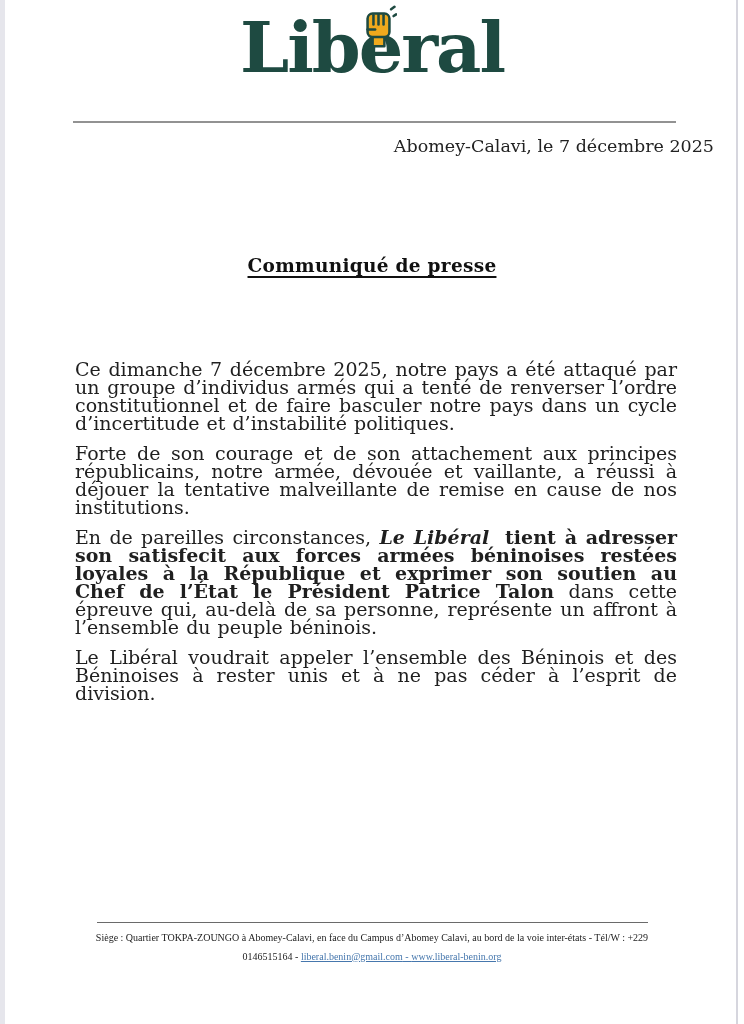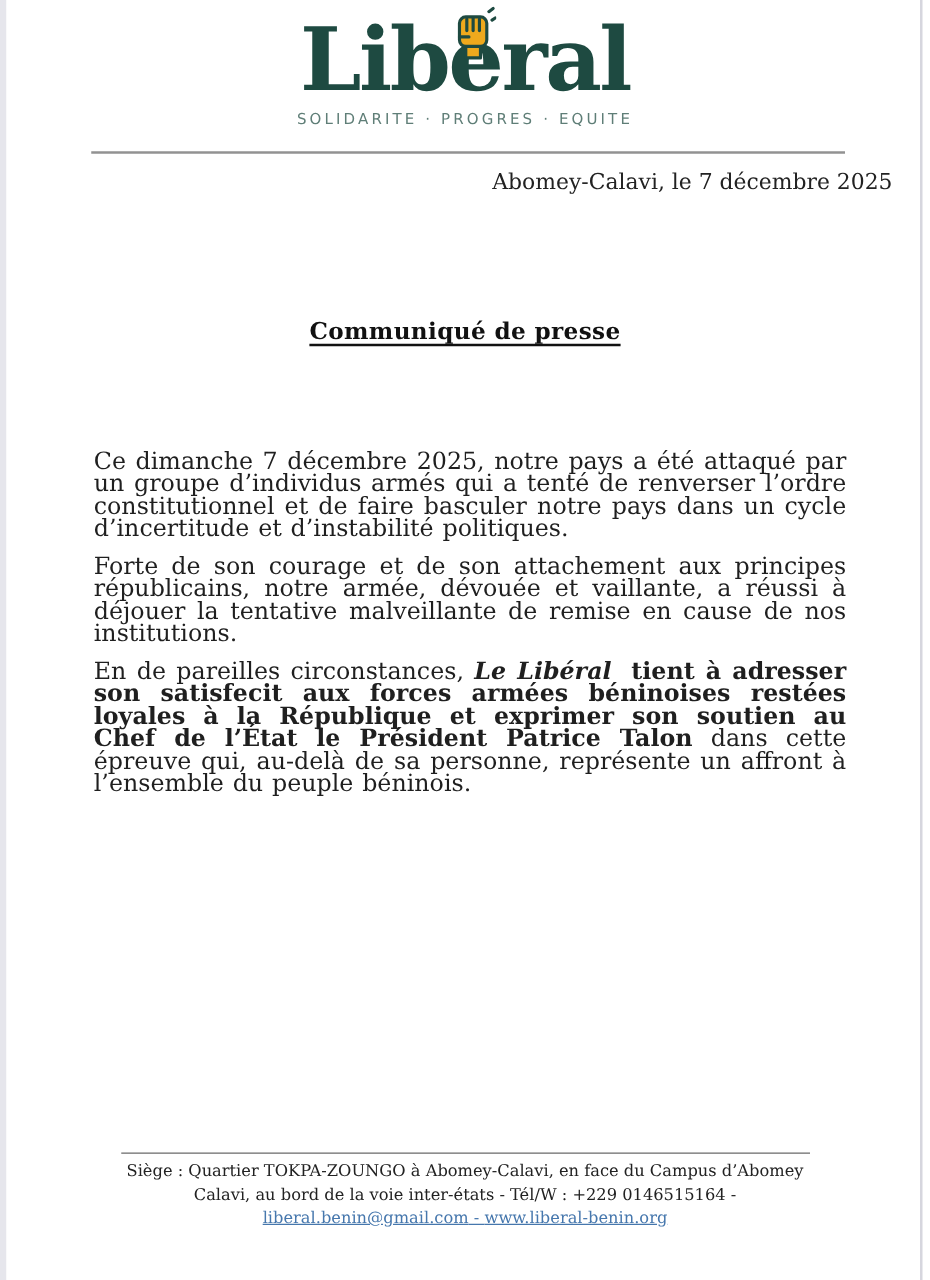--- a/index.html
+++ b/index.html
@@ -100,23 +100,24 @@
   
   .footer-rule {
     position: absolute;
     top: 922px; left: 97px; width: 551px; height: 0;
     border-top: 1.5px solid #6a6a6a;
   }
   .footer-text {
     position: absolute;
     top: 929px; left: 82px; width: 580px;
     text-align: center;
-    font-size: 13px;
+    font-size: 10px;
     line-height: 18.5px;
     color: #222;
+    font-family: Liberation Serif, serif;
   }
   .footer-link {
     color: #4677ad;
     text-decoration: underline;
     cursor: pointer;
   }
   .footer-link-sep {
     color: #4677ad;
     text-decoration: underline;
   }
@@ -133,34 +134,34 @@
           <g stroke="#1e4a41" stroke-width="3" fill="#efa91d" stroke-linejoin="round" stroke-linecap="round">
             <rect x="15" y="37" width="14" height="12"></rect>
             <rect x="9" y="10" width="26" height="28" rx="6"></rect>
             <line x1="16" y1="12" x2="16" y2="23"></line>
             <line x1="22" y1="11" x2="22" y2="23"></line>
             <line x1="28" y1="12" x2="28" y2="23"></line>
             <path d="M9 29 h9" fill="none"></path>
             <path d="M37 5 l4 -3 M40 13 l3 -2" fill="none"></path>
           </g>
         </svg></span><span>ral</span></div>
-    <div class="logo-tagline">SOLIDARITE · PROGRES · EQUITE</div>
   </div>
 
   <div class="header-rule"></div>
 
   <div class="dateline">Abomey-Calavi, le 7 décembre 2025</div>
 
   <div class="doc-title">Communiqué de presse</div>
 
   <div class="body-text">
     <p><span>Ce dimanche 7 décembre 2025, notre pays a été attaqué par un groupe d’individus armés qui a tenté de renverser l’ordre constitutionnel et de faire basculer notre pays dans un cycle d’incertitude et d’instabilité politiques.</span></p>
 
     <p><span>Forte de son courage et de son attachement aux principes républicains, notre armée, dévouée et vaillante, a réussi à déjouer la tentative malveillante de remise en cause de nos institutions.</span></p>
 
     <p><span>En de pareilles circonstances, </span><span class="seg-bi">Le Libéral</span><span class="seg-b"> tient à adresser son satisfecit aux forces armées béninoises restées loyales à la République et exprimer son soutien au Chef de l’État le Président Patrice Talon</span><span> dans cette épreuve qui, au-delà de sa personne, représente un affront à l’ensemble du peuple béninois.</span></p>
 
+    <p><span>Le Libéral voudrait appeler l’ensemble des Béninois et des Béninoises à rester unis et à ne pas céder à l’esprit de division.</span></p>
 
   </div>
 
   <div class="footer-rule"></div>
   <div class="footer-text"><span>Siège : Quartier TOKPA-ZOUNGO à Abomey-Calavi, en face du Campus d’Abomey Calavi, au bord de la voie inter-états - Tél/W : +229 0146515164 - </span><span class="footer-link">liberal.benin@gmail.com</span><span class="footer-link-sep"> - </span><span class="footer-link">www.liberal-benin.org</span></div>
 </div>
 
 </body></html>

